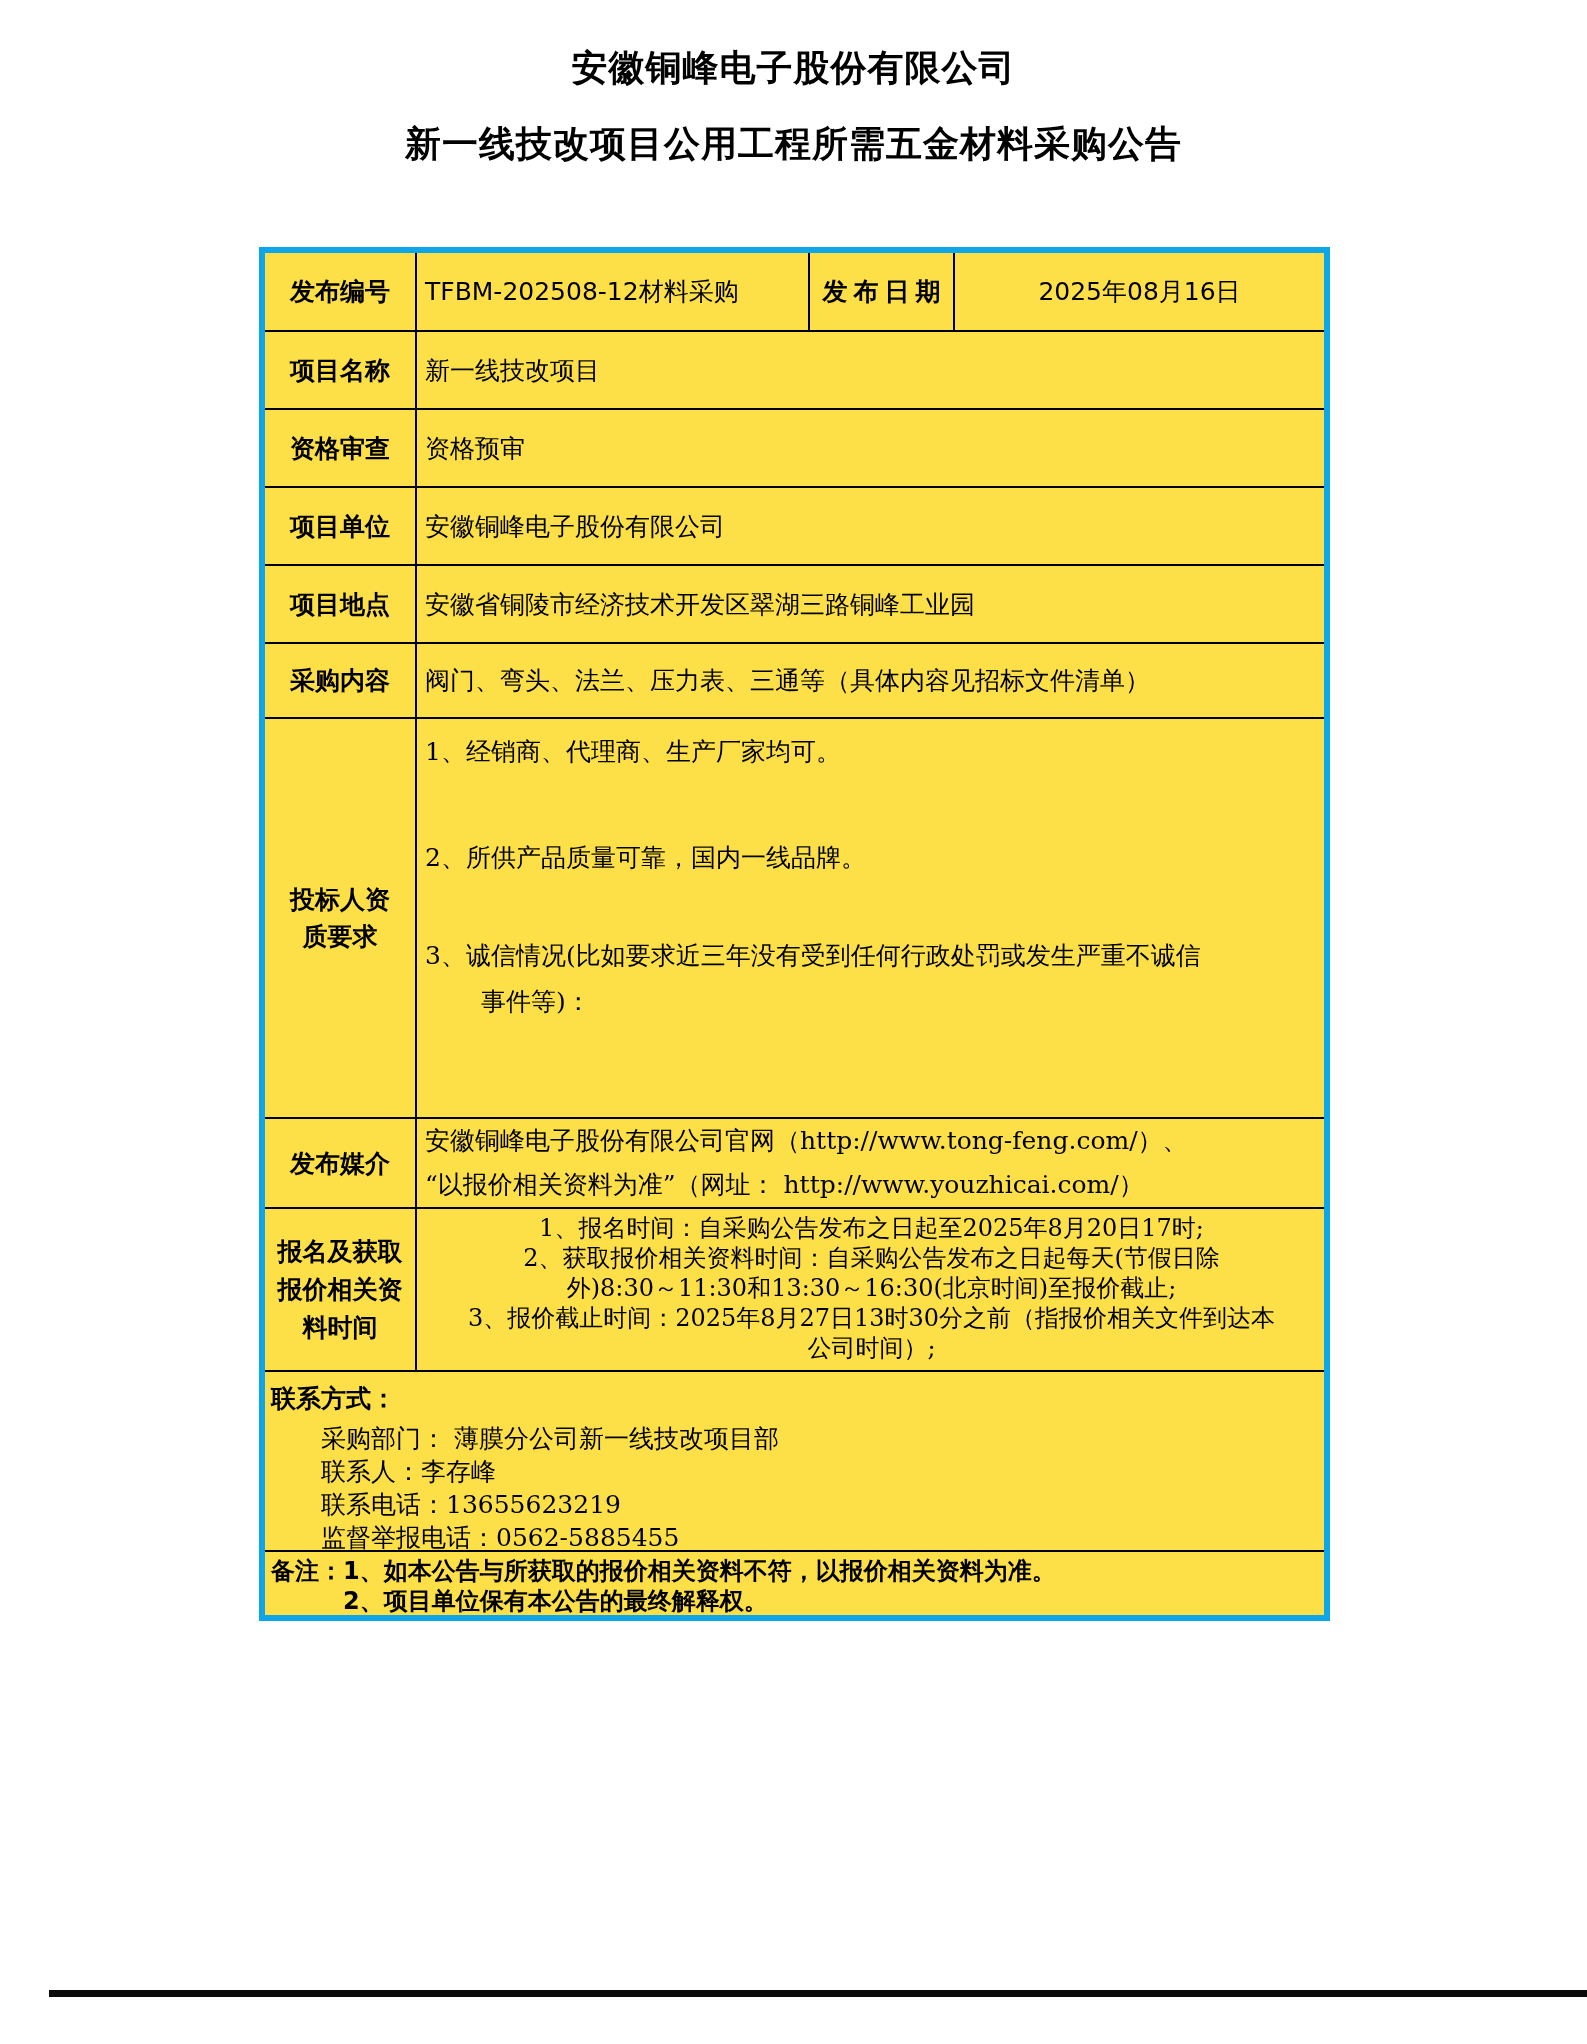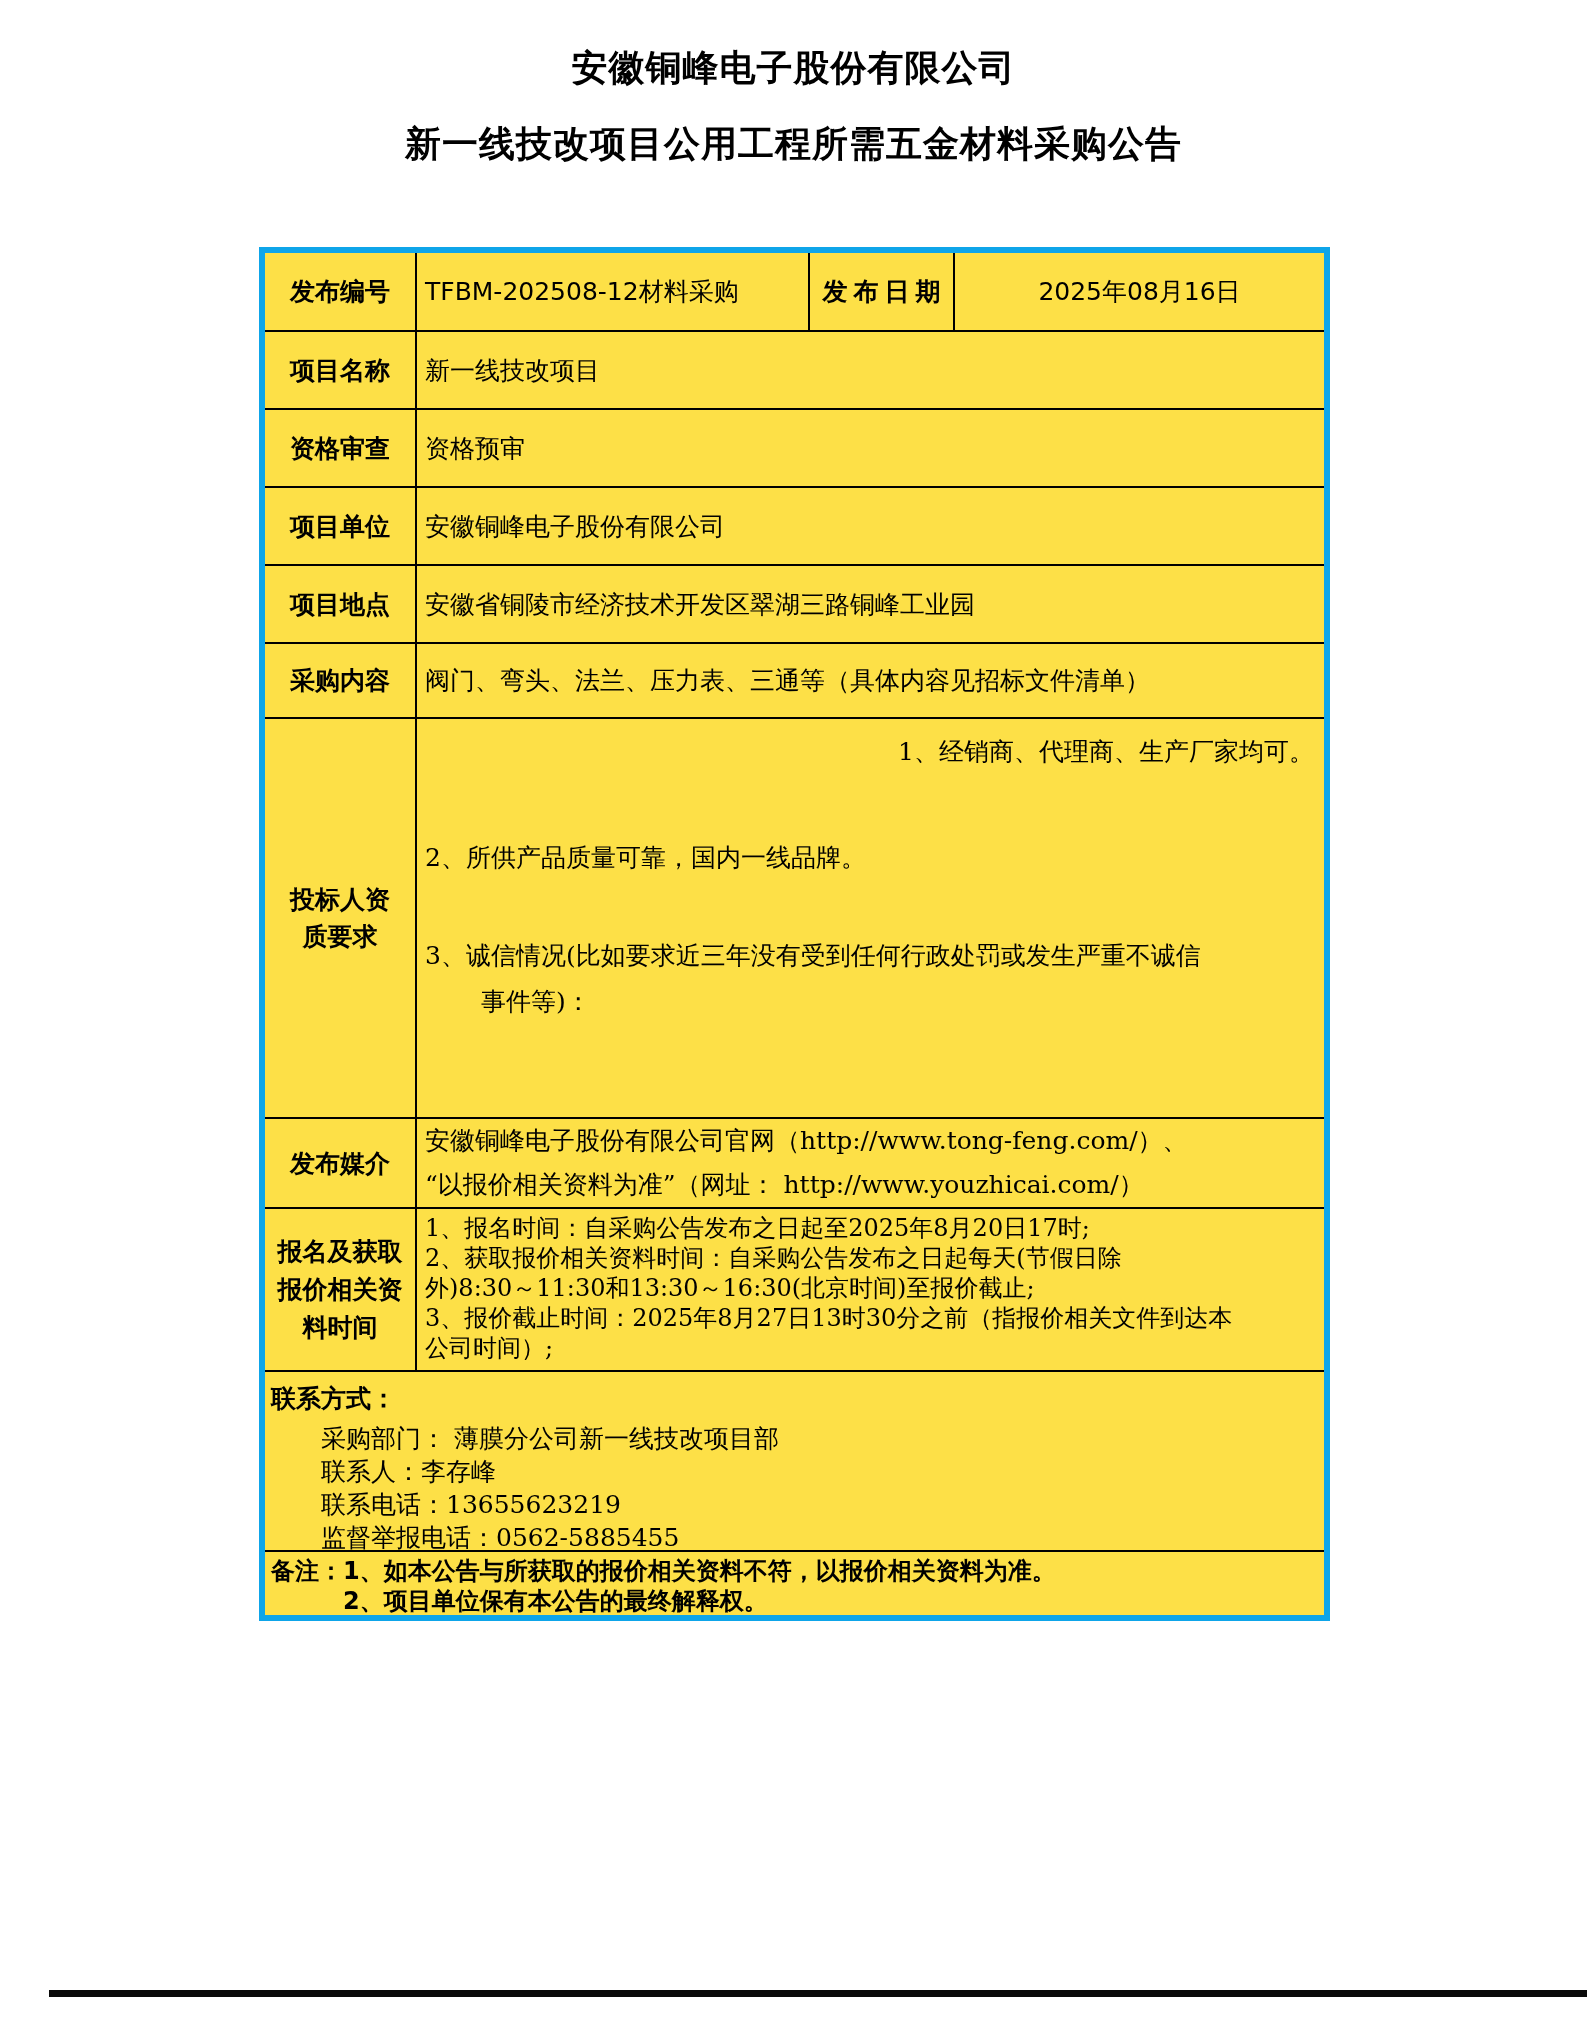--- a/index.html
+++ b/index.html
@@ -22,30 +22,30 @@
                 font-weight:bold; font-size:25px; text-align:center; line-height:37px; }
   .value-cell { flex:1 1 auto; display:flex; align-items:center; padding-left:8px;
                 font-size:25px; font-family:"DejaVu Serif", serif; }
   .mono-ish { font-family:"DejaVu Sans", sans-serif; }
 
   .datelabel-cell { flex:0 0 145px; display:flex; align-items:center; justify-content:center;
                     font-weight:bold; font-size:25px; letter-spacing:6px; padding-left:6px; }
   .datevalue-cell { flex:0 0 371px; display:flex; align-items:center; justify-content:center; font-size:25px; }
 
   .qual-cell { flex:1 1 auto; padding:16px 10px 0 8px; font-size:25px; font-family:"DejaVu Serif", serif; }
-  .qual-item1 { line-height:34px; margin-bottom:72px;text-align:right; }
+  .qual-item1 { line-height:34px; margin-bottom:72px; }
   .qual-item2 { line-height:34px; margin-bottom:64px; }
   .qual-item3a { line-height:34px; }
   .qual-item3b { line-height:34px; margin-top:12px; margin-left:56px; }
 
   .media-cell { flex:1 1 auto; display:flex; flex-direction:column; justify-content:center;
                 padding-left:8px; font-size:25px; font-family:"DejaVu Serif", serif; }
   .media-cell .ln { line-height:44px; }
 
-  .sched-cell { flex:1 1 auto; padding:4px 6px 0 8px; font-size:24px; font-family:"DejaVu Serif", serif; }
+  .sched-cell { flex:1 1 auto; padding:4px 6px 0 8px; font-size:24px; font-family:"DejaVu Serif", serif;text-align:center; }
   .sched-cell .ln { line-height:30px; }
 
   .contact-cell { flex:1 1 auto; padding:10px 6px 0 6px; font-size:25px; }
   .contact-header { font-weight:bold; line-height:34px; }
   .contact-ln { font-family:"DejaVu Serif", serif; line-height:33px; margin-left:50px; }
   .contact-ln.firstln { margin-top:6px; }
 
   .remark-cell { flex:1 1 auto; padding:4px 6px 0 6px; font-size:24px; font-weight:bold; }
   .remark-ln { line-height:30px; }
   .remark-ln2 { margin-left:72px; }

